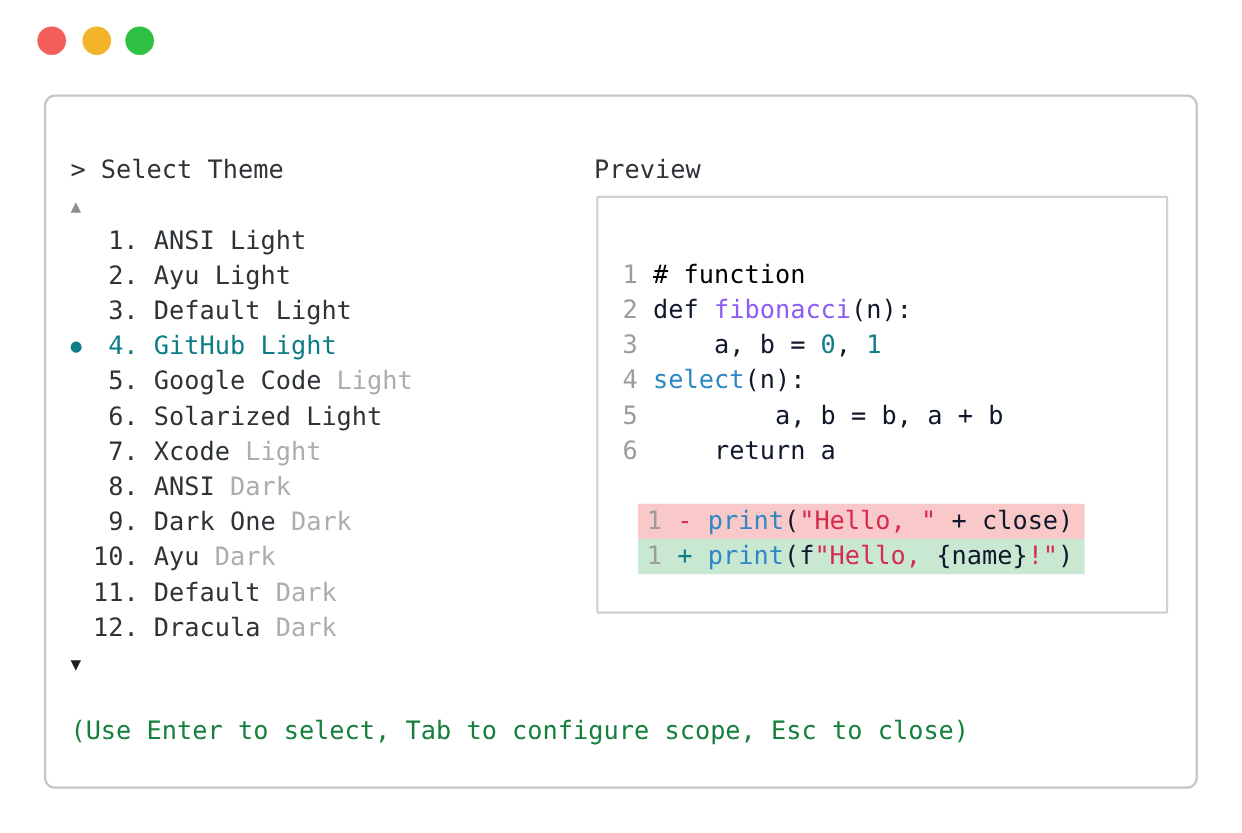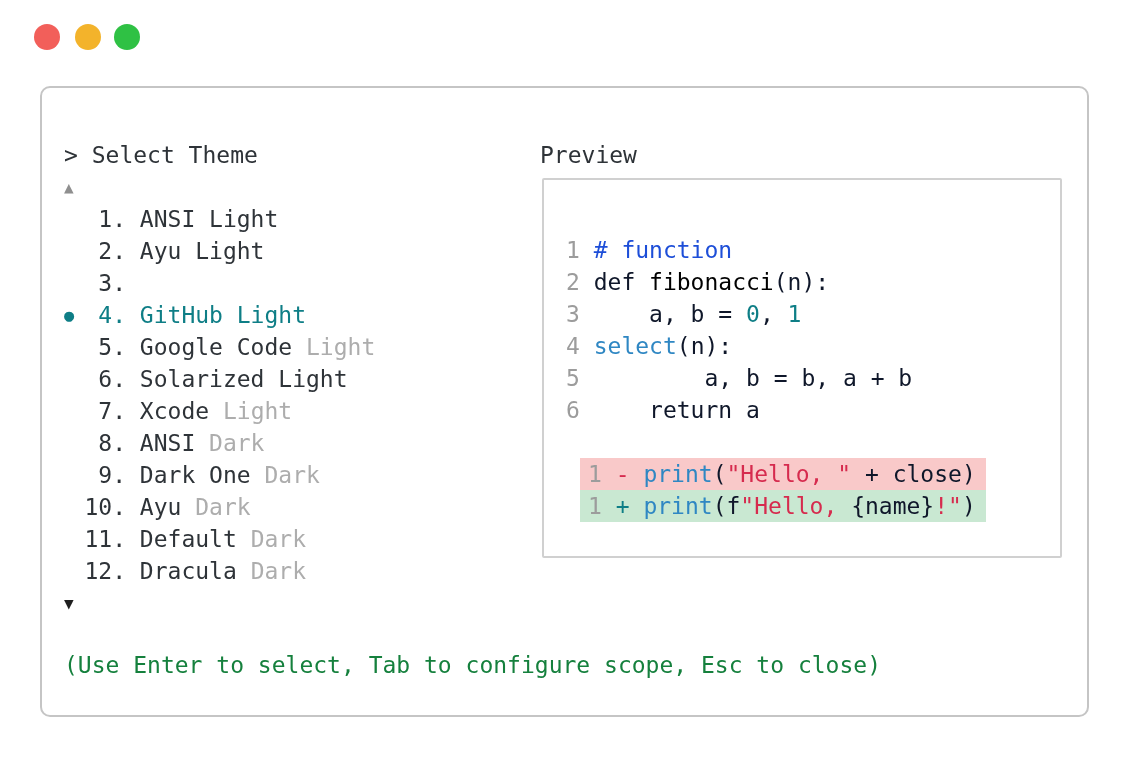--- a/index.html
+++ b/index.html
@@ -34,22 +34,22 @@
   
   .preview-label { position:absolute; left:498px; top:51px; height:32px; display:flex;
                    align-items:center; font-size:23px; color:#2e3338; }
   .preview-box { position:absolute; left:500px; top:90px; width:520px; height:380px;
                  border:2px solid #d0d0d0; border-radius:2px; background:#ffffff;
                  padding:54px 0 0 22px; overflow:hidden; }
   .cline { height:32px; display:flex; align-items:center; font-size:23px; line-height:32px;
            white-space:pre; color:#2f3437; }
   .ln { display:inline-block; width:1ch; margin-right:1ch; color:#9c9c9c; }
   .tok-fg      { color:#0f172a; }
-  .tok-comment { color:#1d4ed8;text-align:center; }
-  .tok-func    { color:#000000; }
+  .tok-comment { color:#000000;text-align:center; }
+  .tok-func    { color:#8b5cf6; }
   .tok-teal    { color:#0e7e86; }
   .tok-blue    { color:#2f87c3; }
   .tok-str     { color:#d62b4e; }
   .tok-minus   { color:#d62b4e; }
   .tok-plus    { color:#0e7e86; }
   .diffwrap { display:inline-flex; align-items:center; height:32px; margin-left:14px;
               padding:0 10px 0 8px; white-space:pre; }
   .diffwrap.del { background:#f9c9c9; }
   .diffwrap.add { background:#c9e8d2; }
 </style>
@@ -66,21 +66,21 @@
     <div class="row hdr">&gt; Select Theme</div>
     <div class="arrow-up">▲</div>
 
     <div class="row trow">
       <span class="marker"></span><span class="num">1.</span><span class="nm">ANSI Light</span><span class="dim"></span>
     </div>
     <div class="row trow">
       <span class="marker"></span><span class="num">2.</span><span class="nm">Ayu Light</span><span class="dim"></span>
     </div>
     <div class="row trow">
-      <span class="marker"></span><span class="num">3.</span><span class="dim"></span>
+      <span class="marker"></span><span class="num">3.</span><span class="nm">Default Light</span><span class="dim"></span>
     </div>
     <div class="row trow selected">
       <span class="marker">●</span><span class="num">4.</span><span class="nm">GitHub Light</span><span class="dim"></span>
     </div>
     <div class="row trow">
       <span class="marker"></span><span class="num">5.</span><span class="nm">Google Code</span><span class="dim"> Light</span>
     </div>
     <div class="row trow">
       <span class="marker"></span><span class="num">6.</span><span class="nm">Solarized Light</span><span class="dim"></span>
     </div>

